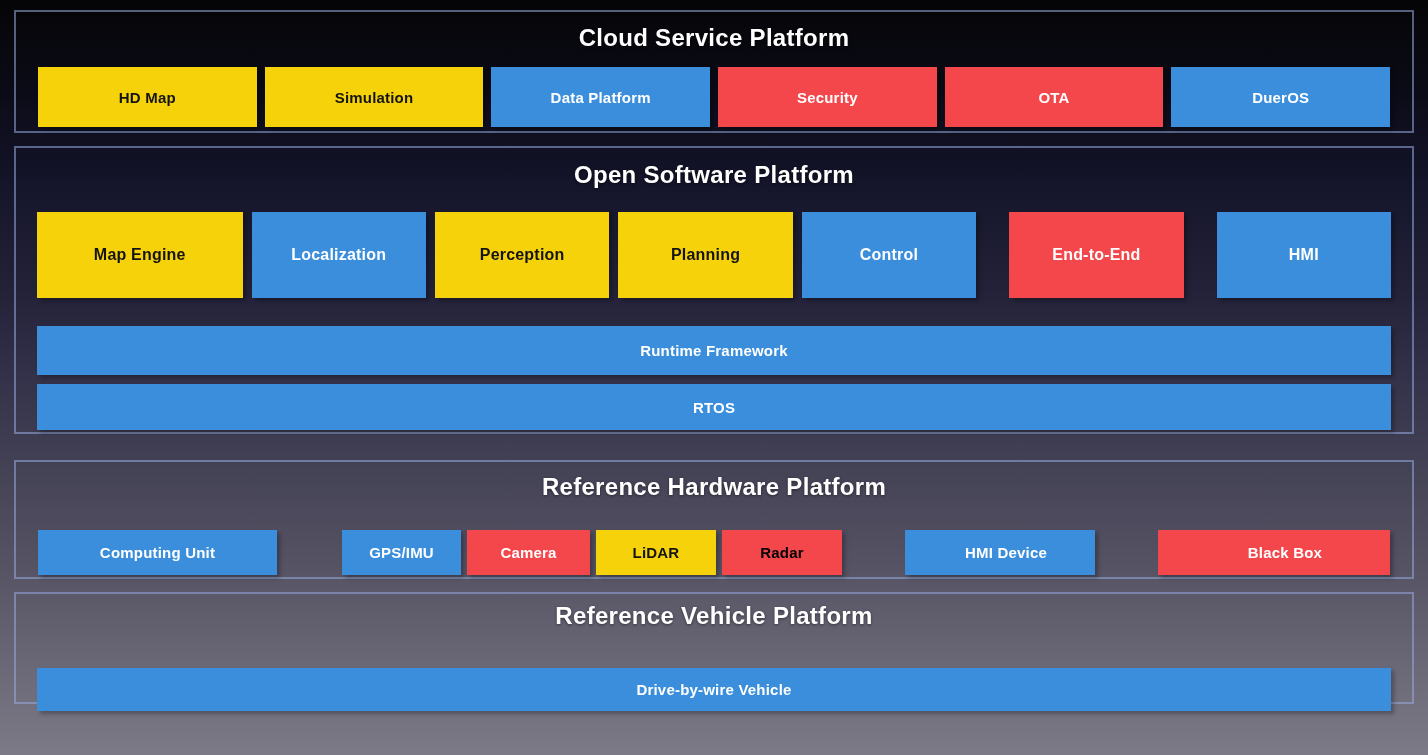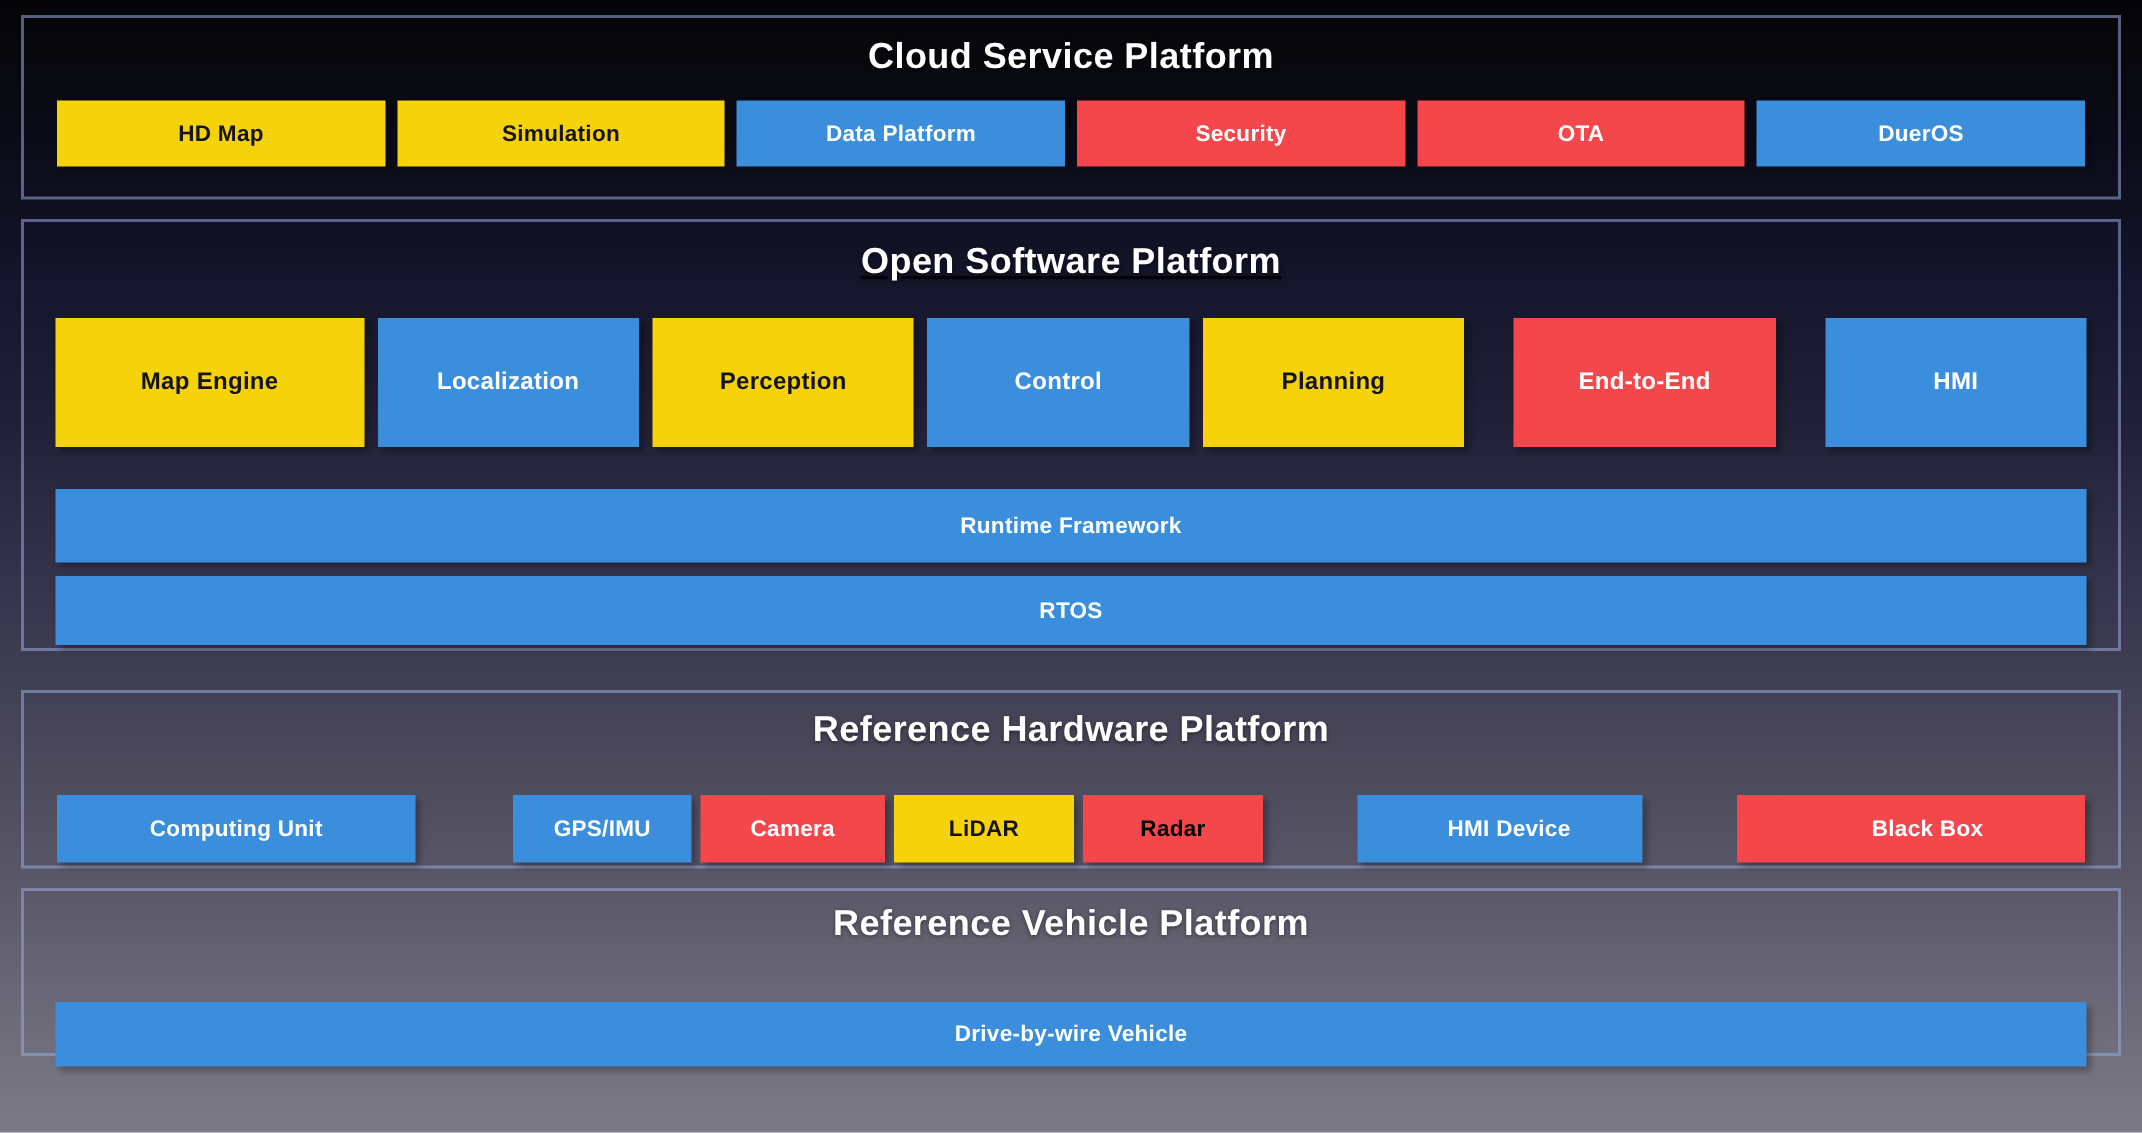--- a/index.html
+++ b/index.html
@@ -30,21 +30,21 @@
   .section-title {
     width: 100%;
     text-align: center;
     color: #ffffff;
     font-size: 24px;
     font-weight: 700;
     letter-spacing: 0.3px;
     text-shadow: 0 1px 3px rgba(0,0,0,0.45);
   }
   #sec-cloud    { left: 14px; top: 10px;  width: 1400px; height: 123px; }
-  #sec-software { left: 14px; top: 146px; width: 1400px; height: 288px; text-decoration: underline; }
+  #sec-software { left: 14px; top: 146px; width: 1400px; height: 288px; }
   #sec-hardware { left: 14px; top: 460px; width: 1400px; height: 119px; }
   #sec-vehicle  { left: 14px; top: 592px; width: 1400px; height: 112px; }
 
   #sec-cloud    .section-title { margin-top: 12px; }
   #sec-software .section-title { margin-top: 13px; }
   #sec-hardware .section-title { margin-top: 11px; }
   #sec-vehicle  .section-title { margin-top: 8px; }
 
   .box {
     display: flex;
@@ -54,21 +54,21 @@
     font-size: 15px;
     letter-spacing: 0.2px;
     box-shadow: 3px 3px 4px rgba(0,0,0,0.28);
     text-shadow: none;
   }
 
   
   .cloud-row {
     position: absolute;
     left: 22px; right: 22px; top: 55px;
-    height: 44px;
+    height: 60px;
     display: flex;
     gap: 8px;
   }
   .cloud-row .box { flex: 1; }
 
   
   .sw-row {
     position: absolute;
     left: 21px; right: 21px; top: 64px;
     height: 86px;
@@ -128,22 +128,22 @@
       <div class="box" style="background-color: rgb(58, 142, 219); color: rgb(255, 255, 255);">DuerOS</div>
     </div>
   </div>
 
   <div class="section" id="sec-software">
     <div class="section-title">Open Software Platform</div>
     <div class="sw-row">
       <div class="box wide" style="background-color: rgb(246, 210, 10); color: rgb(20, 20, 20);">Map Engine</div>
       <div class="box" style="background-color: rgb(58, 142, 219); color: rgb(255, 255, 255);">Localization</div>
       <div class="box" style="background-color: rgb(246, 210, 10); color: rgb(20, 20, 20);">Perception</div>
+      <div class="box" style="background-color: rgb(246, 210, 10); color: rgb(20, 20, 20);">Planning</div>
       <div class="box" style="background-color: rgb(58, 142, 219); color: rgb(255, 255, 255);">Control</div>
-      <div class="box" style="background-color: rgb(246, 210, 10); color: rgb(20, 20, 20);">Planning</div>
       <div class="box gap-left" style="background-color: rgb(244, 71, 76); color: rgb(255, 255, 255);">End-to-End</div>
       <div class="box gap-left" style="background-color: rgb(58, 142, 219); color: rgb(255, 255, 255);">HMI</div>
     </div>
     <div class="bar" id="bar-runtime" style="background-color: rgb(58, 142, 219); color: rgb(255, 255, 255);">Runtime Framework</div>
     <div class="bar" id="bar-rtos" style="background-color: rgb(58, 142, 219); color: rgb(255, 255, 255);">RTOS</div>
   </div>
 
   <div class="section" id="sec-hardware">
     <div class="section-title">Reference Hardware Platform</div>
     <div class="hw-row">

